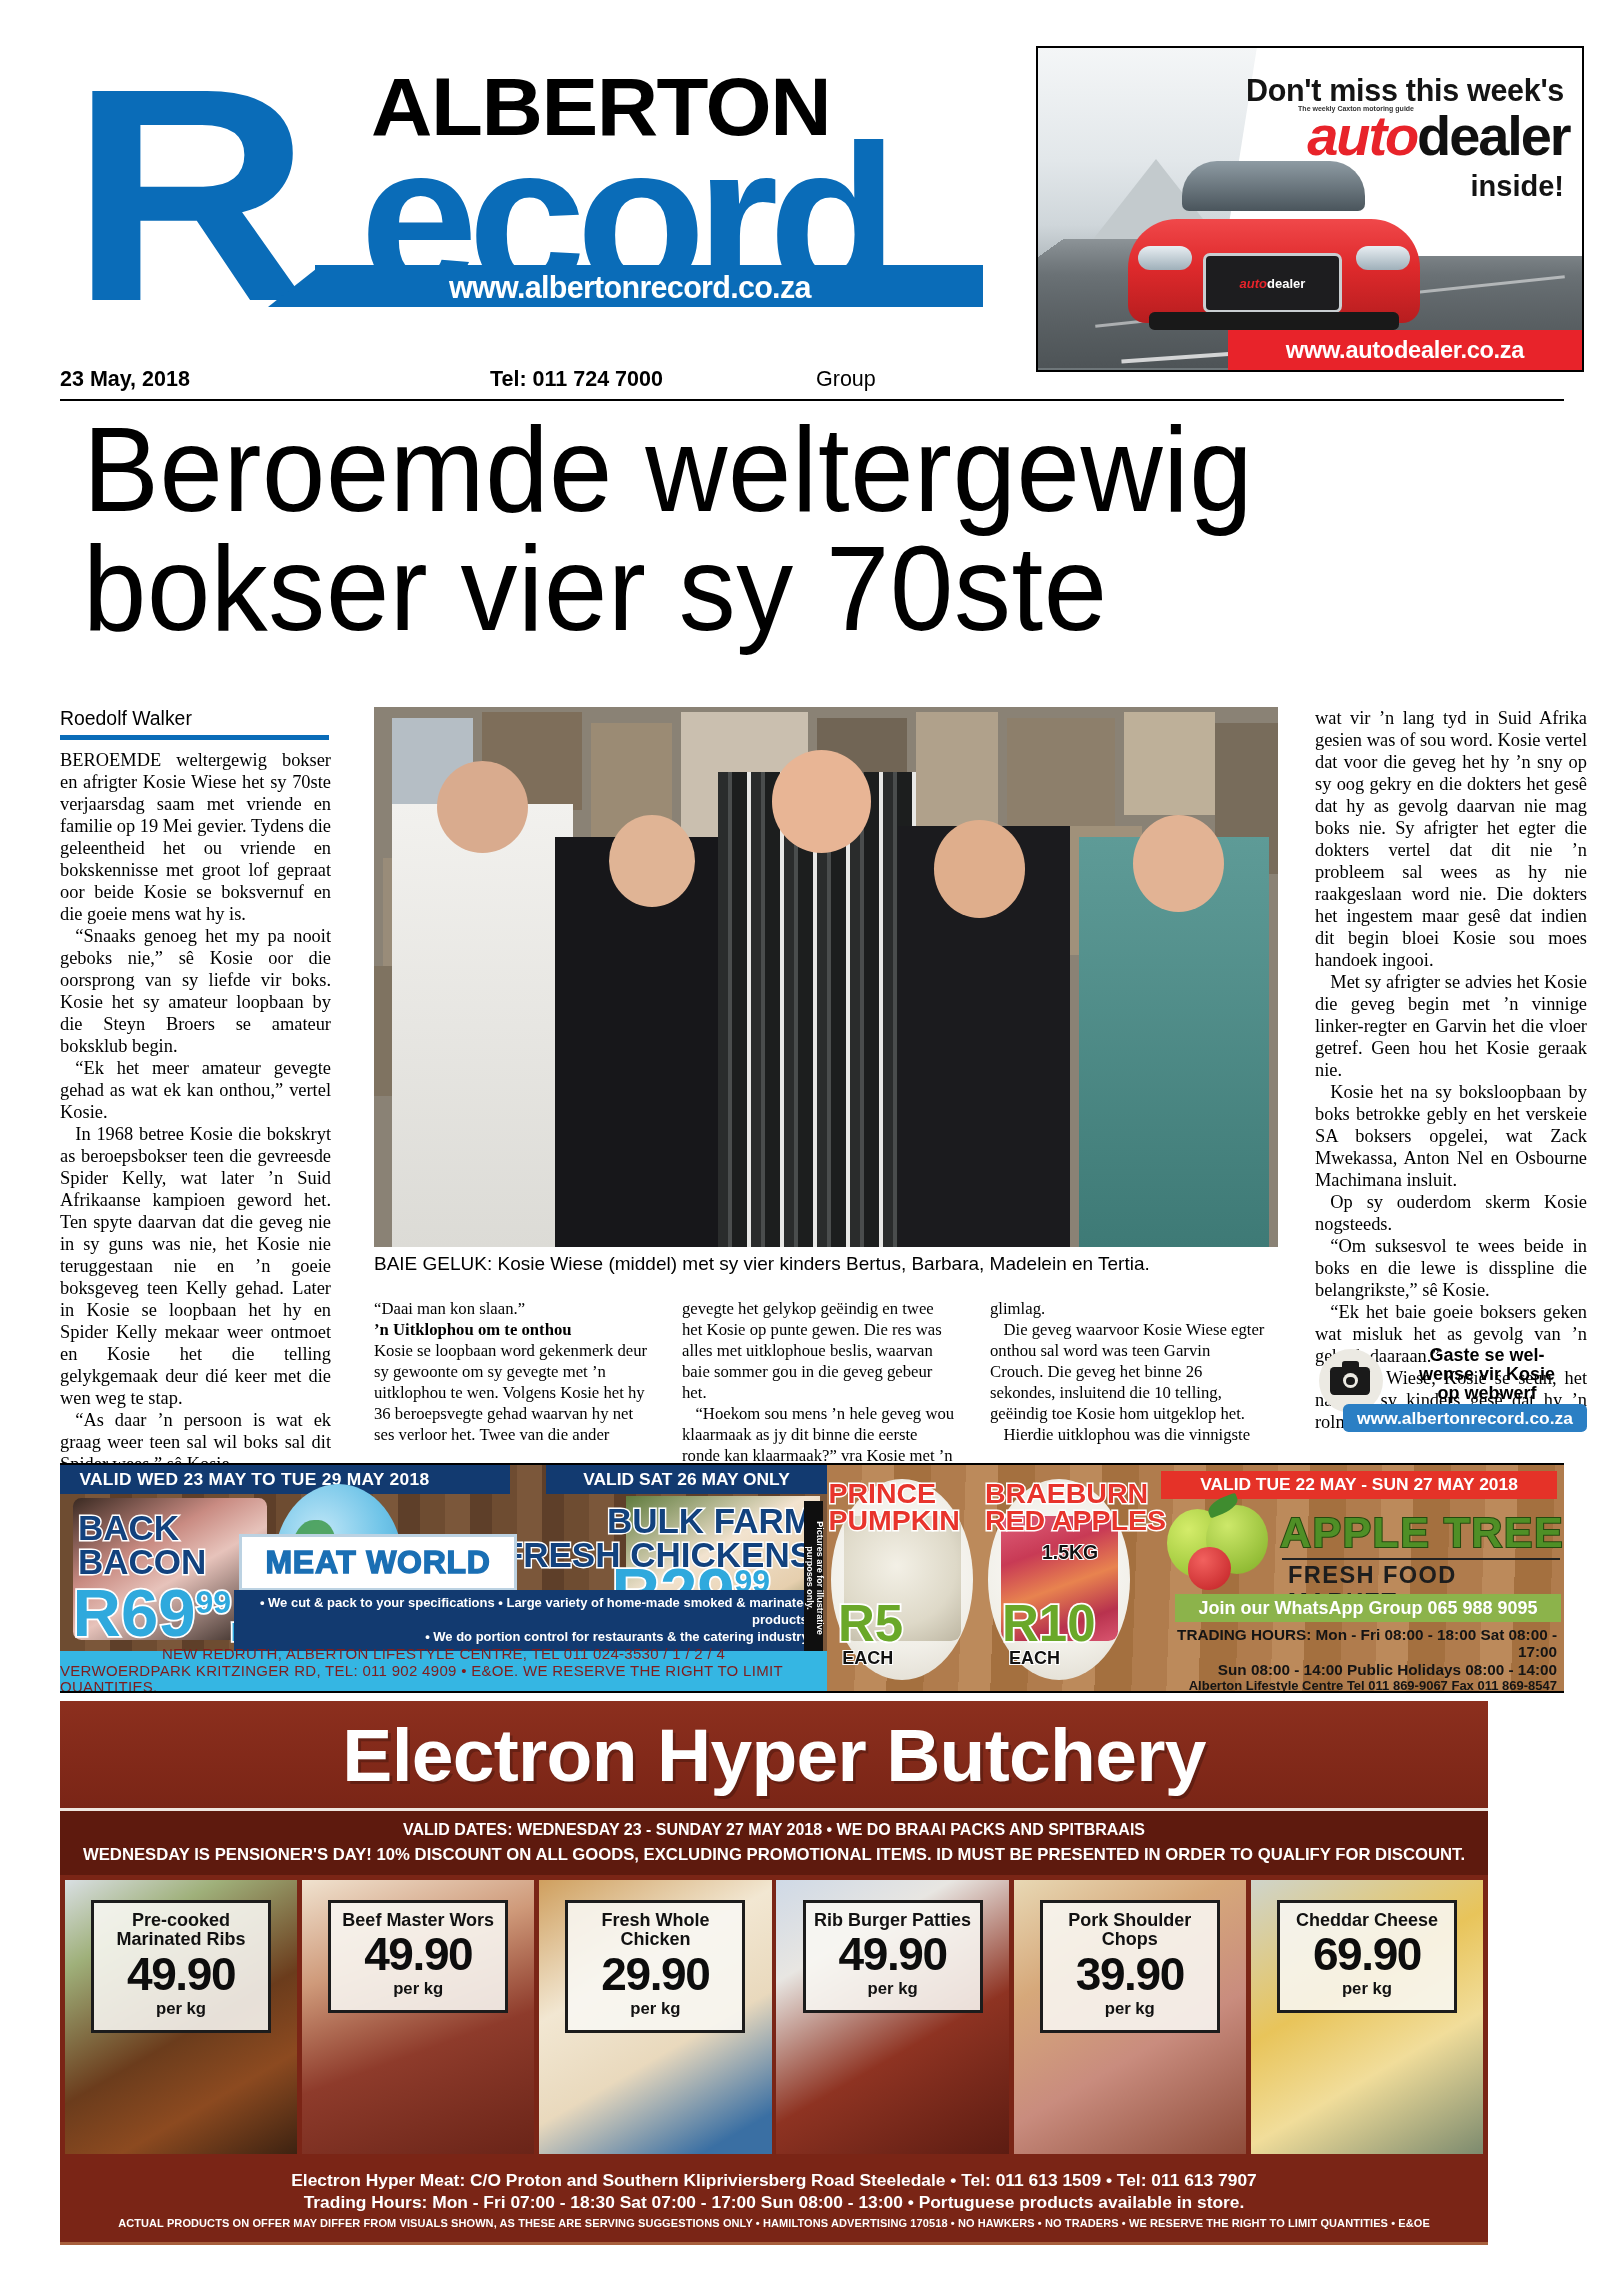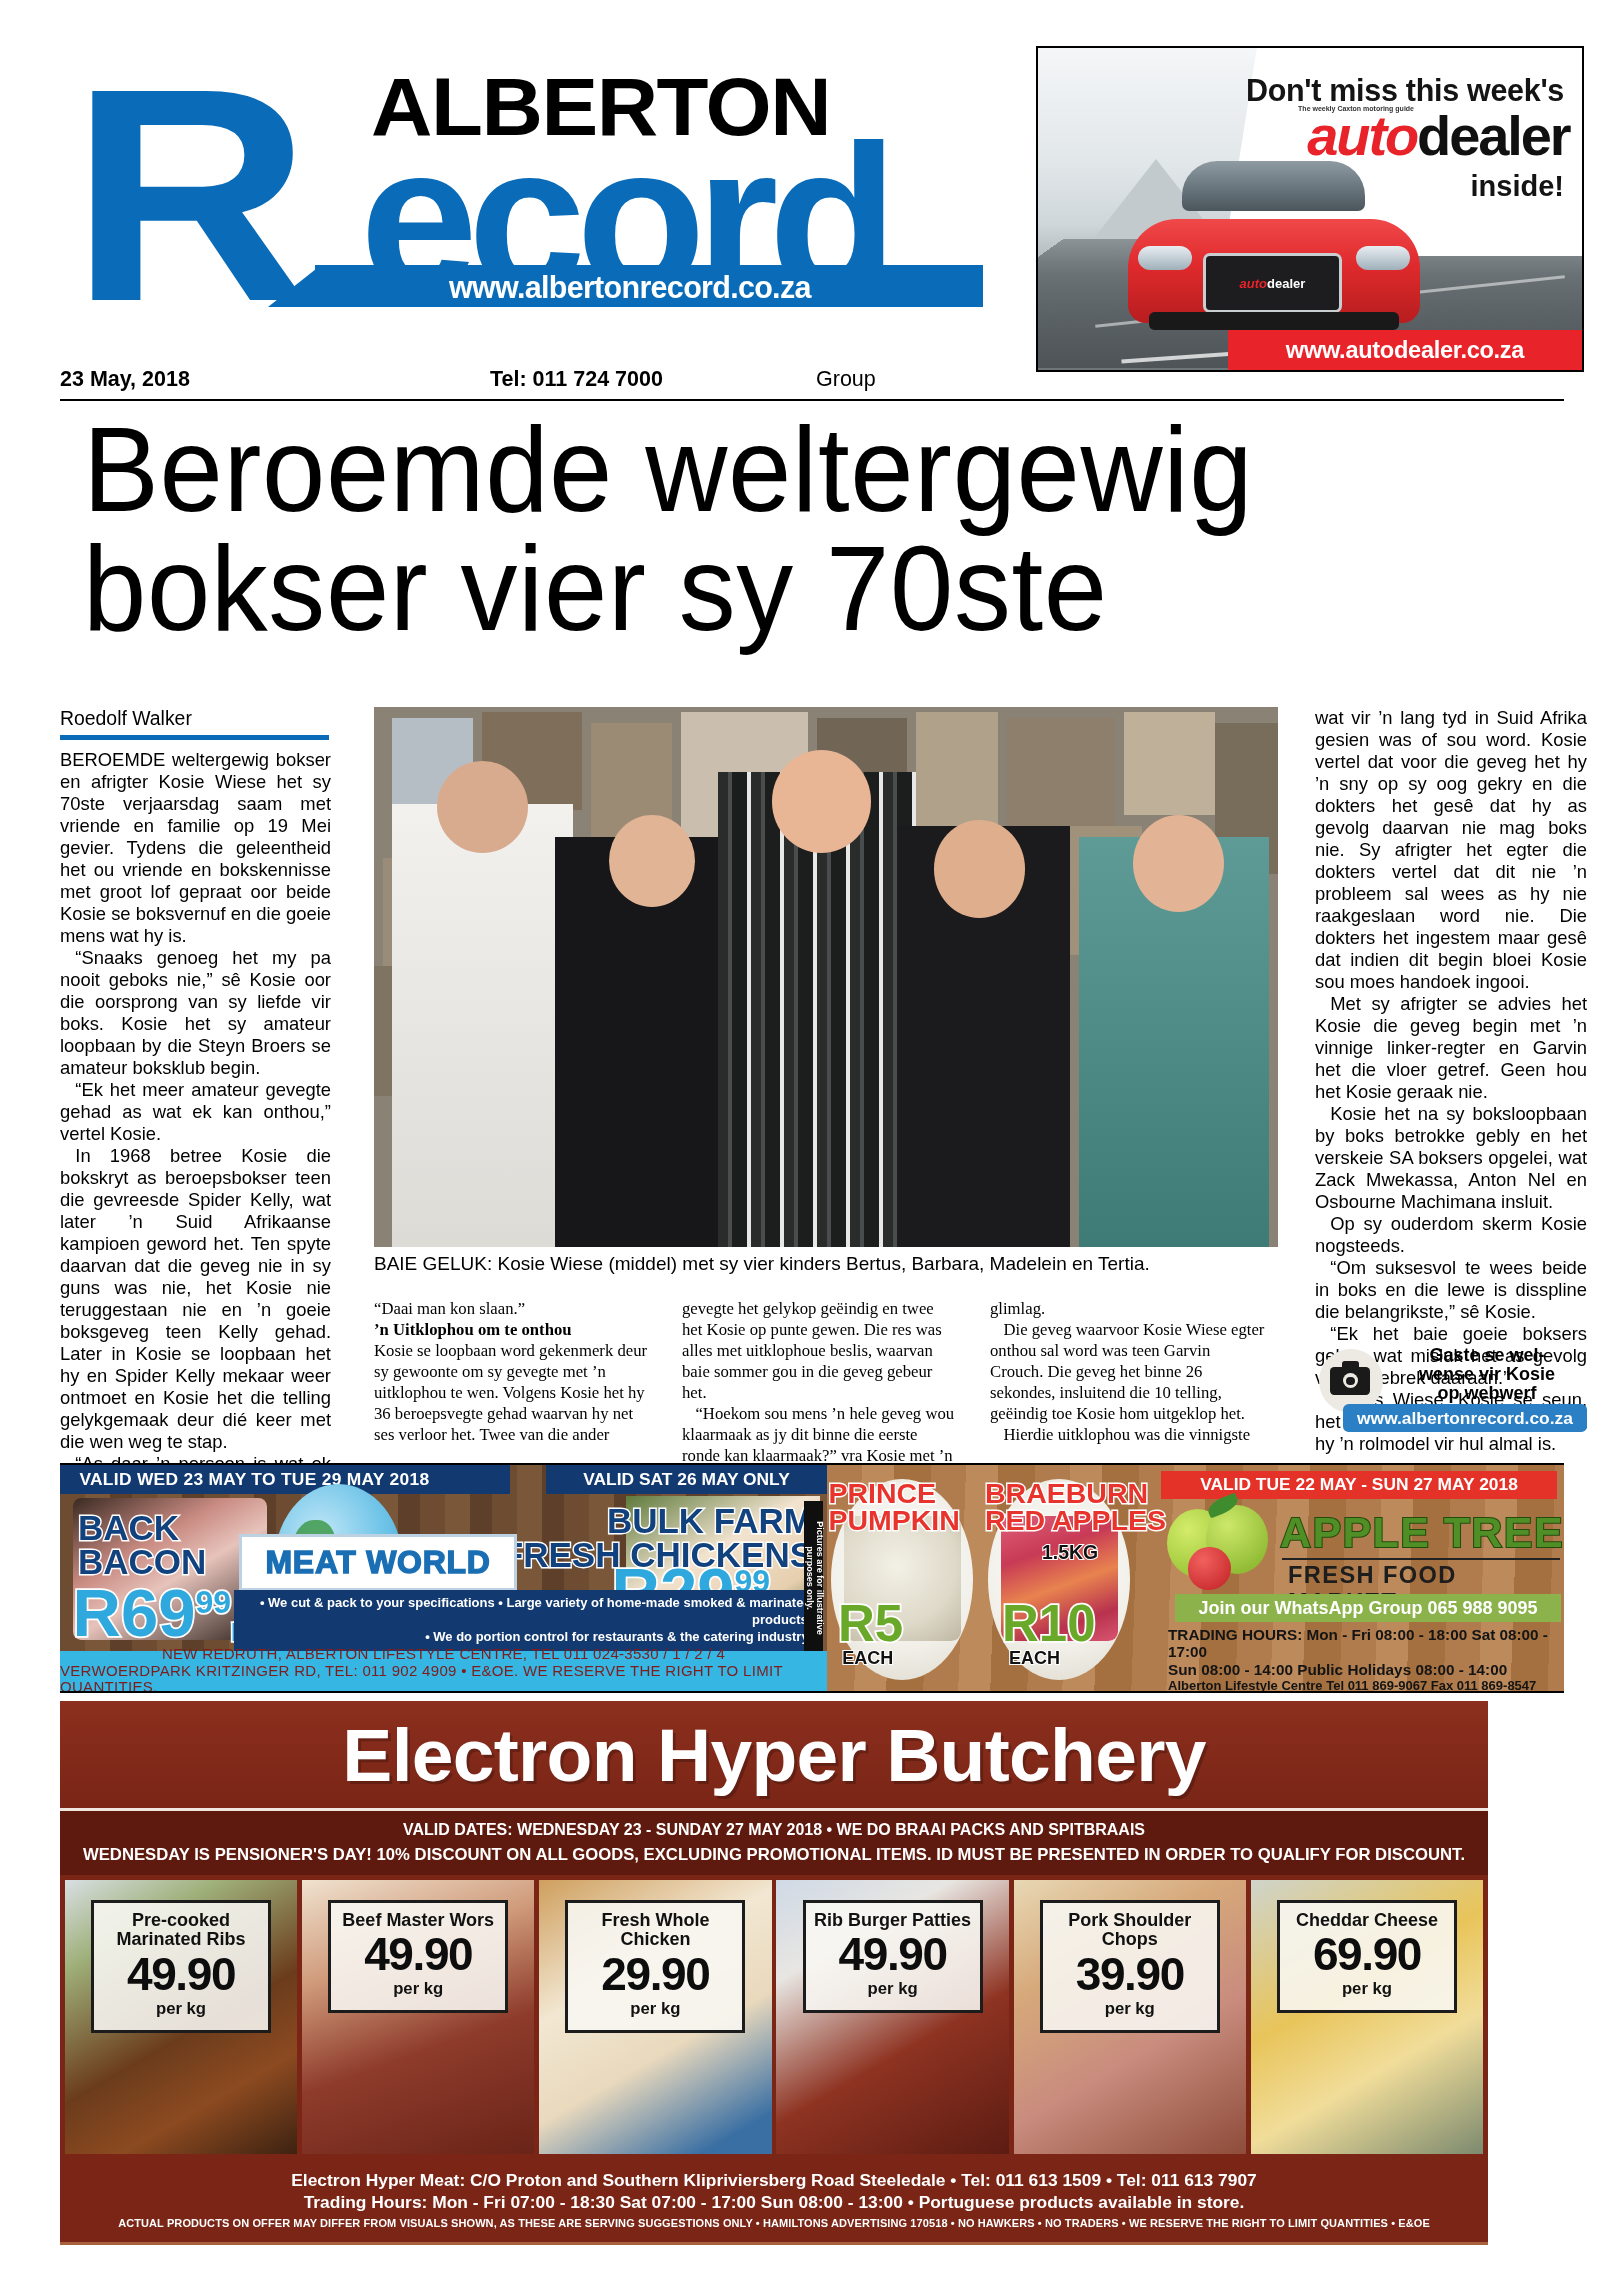--- a/index.html
+++ b/index.html
@@ -179,21 +179,21 @@
 
   .byline {
     font-family: "Liberation Sans", sans-serif; font-size: 19.4px; color: #000;
     margin-bottom: 4.9px;
   }
   .byline-rule { width: 269px; height: 4.9px; background: #0a6cb8; margin-bottom: 9px; }
 
   .col1 { position: absolute; left: 0; top: 0; width: 271px; }
   .col4 { position: absolute; left: 1255px; top: 0; width: 272px; }
   .colbody p {
-    font-family: Liberation Sans, sans-serif;
+    font-family: Liberation Serif, serif;
     font-size: 18.4px; line-height: 22px; text-align: justify;
     text-indent: 15.3px; color: #000;
   }
   .colbody p.noind { text-indent: 0; }
 
   .photo-wrap { position: absolute; left: 314px; top: 0; width: 904px; }
   .photo {
     width: 904px; height: 540px; position: relative; overflow: hidden;
     background: #6d6a63;
   }
@@ -338,21 +338,21 @@
   .at-title { position: absolute; left: 453px; top: 43px;
      font-family: "Liberation Sans", sans-serif; font-weight: bold; font-size: 43px;
      color: #4f8f26; -webkit-text-stroke: 2.1px #244a0f; paint-order: stroke fill; letter-spacing: 1.4px; }
   .at-rule { position: absolute; left: 455px; top: 93px; width: 278px; height: 2.1px; background: #222; }
   .at-sub { position: absolute; left: 461px; top: 97px;
      font-family: "Liberation Sans", sans-serif; font-weight: bold; font-size: 23.6px;
      color: #1d1d1d; letter-spacing: 1.4px; }
   .at-wa { position: absolute; left: 348px; top: 129px; width: 386px; height: 28px; background: #8cb34b;
      display: flex; align-items: center; justify-content: center; }
   .at-wa span { color: #fff; font-family: "Liberation Sans", sans-serif; font-weight: bold; font-size: 18px; }
-  .at-hours { position: absolute; right: 7px; top: 161px; width: 389px; 
+  .at-hours { position: absolute; right: 7px; top: 161px; width: 389px; text-align: right;
      font-family: "Liberation Sans", sans-serif; font-weight: bold; color: #141414; }
   .at-hours p { font-size: 15.3px; line-height: 17.4px; }
   .at-hours p.sm { font-size: 13px; line-height: 16px; }
 
   
   .butch { position: absolute; left: 60px; top: 1701px; width: 1428px; }
   .butch-title { height: 110px; background: linear-gradient(#8c2f1e,#7a2516);
      display: flex; align-items: center; justify-content: center;
      border-bottom: 3.5px solid #efe6df; }
   .butch-title span { font-family: "Liberation Sans", sans-serif; font-weight: bold;

